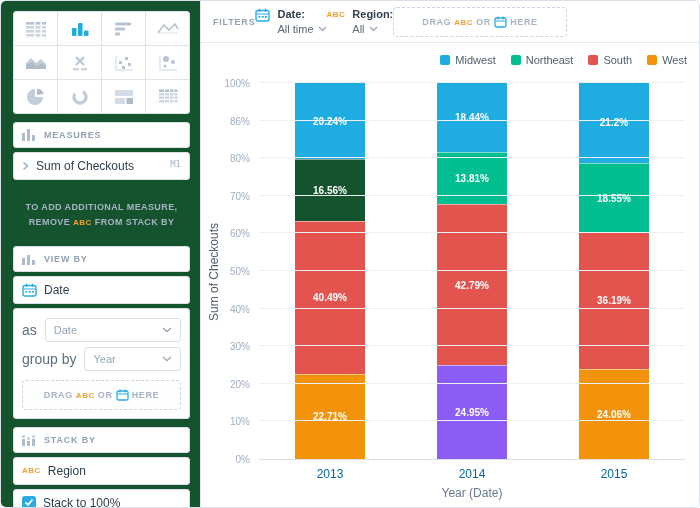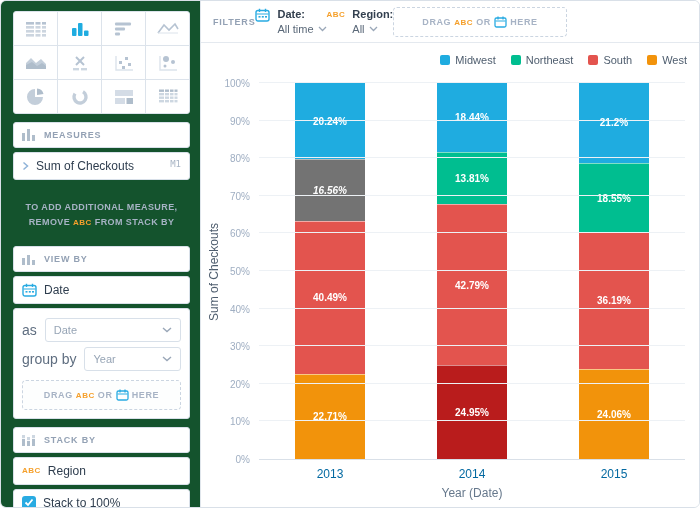--- a/index.html
+++ b/index.html
@@ -381,21 +381,21 @@
       <div class="y-title-wrap">
         <span>Sum of Checkouts</span>
       </div>
       <div class="plot" id="plot">
         <div class="bar-slots" id="bar-slots">
             <div class="slot">
               <div class="bar">
                 <div class="seg" style="height: 20.24%; background: rgb(31, 172, 224);">
                   <span class="seg-label">20.24%</span>
                 </div>
-                <div class="seg" style="height: 16.56%; background: #737373; font-style: italic;">
+                <div class="seg" style="height: 16.56%; background: #14532d;">
                   <span class="seg-label">16.56%</span>
                 </div>
                 <div class="seg" style="height: 40.49%; background: rgb(227, 84, 78);">
                   <span class="seg-label">40.49%</span>
                 </div>
                 <div class="seg" style="height: 22.71%; background: rgb(242, 147, 11);">
                   <span class="seg-label">22.71%</span>
                 </div>
               </div>
             </div>
@@ -403,21 +403,21 @@
               <div class="bar">
                 <div class="seg" style="height: 18.44%; background: rgb(31, 172, 224);">
                   <span class="seg-label">18.44%</span>
                 </div>
                 <div class="seg" style="height: 13.81%; background: rgb(0, 190, 144);">
                   <span class="seg-label">13.81%</span>
                 </div>
                 <div class="seg" style="height: 42.79%; background: rgb(227, 84, 78);">
                   <span class="seg-label">42.79%</span>
                 </div>
-                <div class="seg" style="height: 24.95%; background: #b91c1c;">
+                <div class="seg" style="height: 24.95%; background: #8b5cf6;">
                   <span class="seg-label">24.95%</span>
                 </div>
               </div>
             </div>
             <div class="slot">
               <div class="bar">
                 <div class="seg" style="height: 21.2%; background: rgb(31, 172, 224);">
                   <span class="seg-label">21.2%</span>
                 </div>
                 <div class="seg" style="height: 18.55%; background: rgb(0, 190, 144);">
@@ -449,19 +449,19 @@
           <span class="ytick" style="bottom: 40%;">40%</span>
           <div class="gridline" style="bottom: 50%;"></div>
           <span class="ytick" style="bottom: 50%;">50%</span>
           <div class="gridline" style="bottom: 60%;"></div>
           <span class="ytick" style="bottom: 60%;">60%</span>
           <div class="gridline" style="bottom: 70%;"></div>
           <span class="ytick" style="bottom: 70%;">70%</span>
           <div class="gridline" style="bottom: 80%;"></div>
           <span class="ytick" style="bottom: 80%;">80%</span>
           <div class="gridline" style="bottom: 90%;"></div>
-          <span class="ytick" style="bottom: 90%;">90%</span>
+          <span class="ytick" style="bottom: 90%;">86%</span>
           <div class="gridline" style="bottom: 100%;"></div>
           <span class="ytick" style="bottom: 100%;">100%</span>
         </div>
     </div>
   </div>
 </div>
 
 </body></html>

